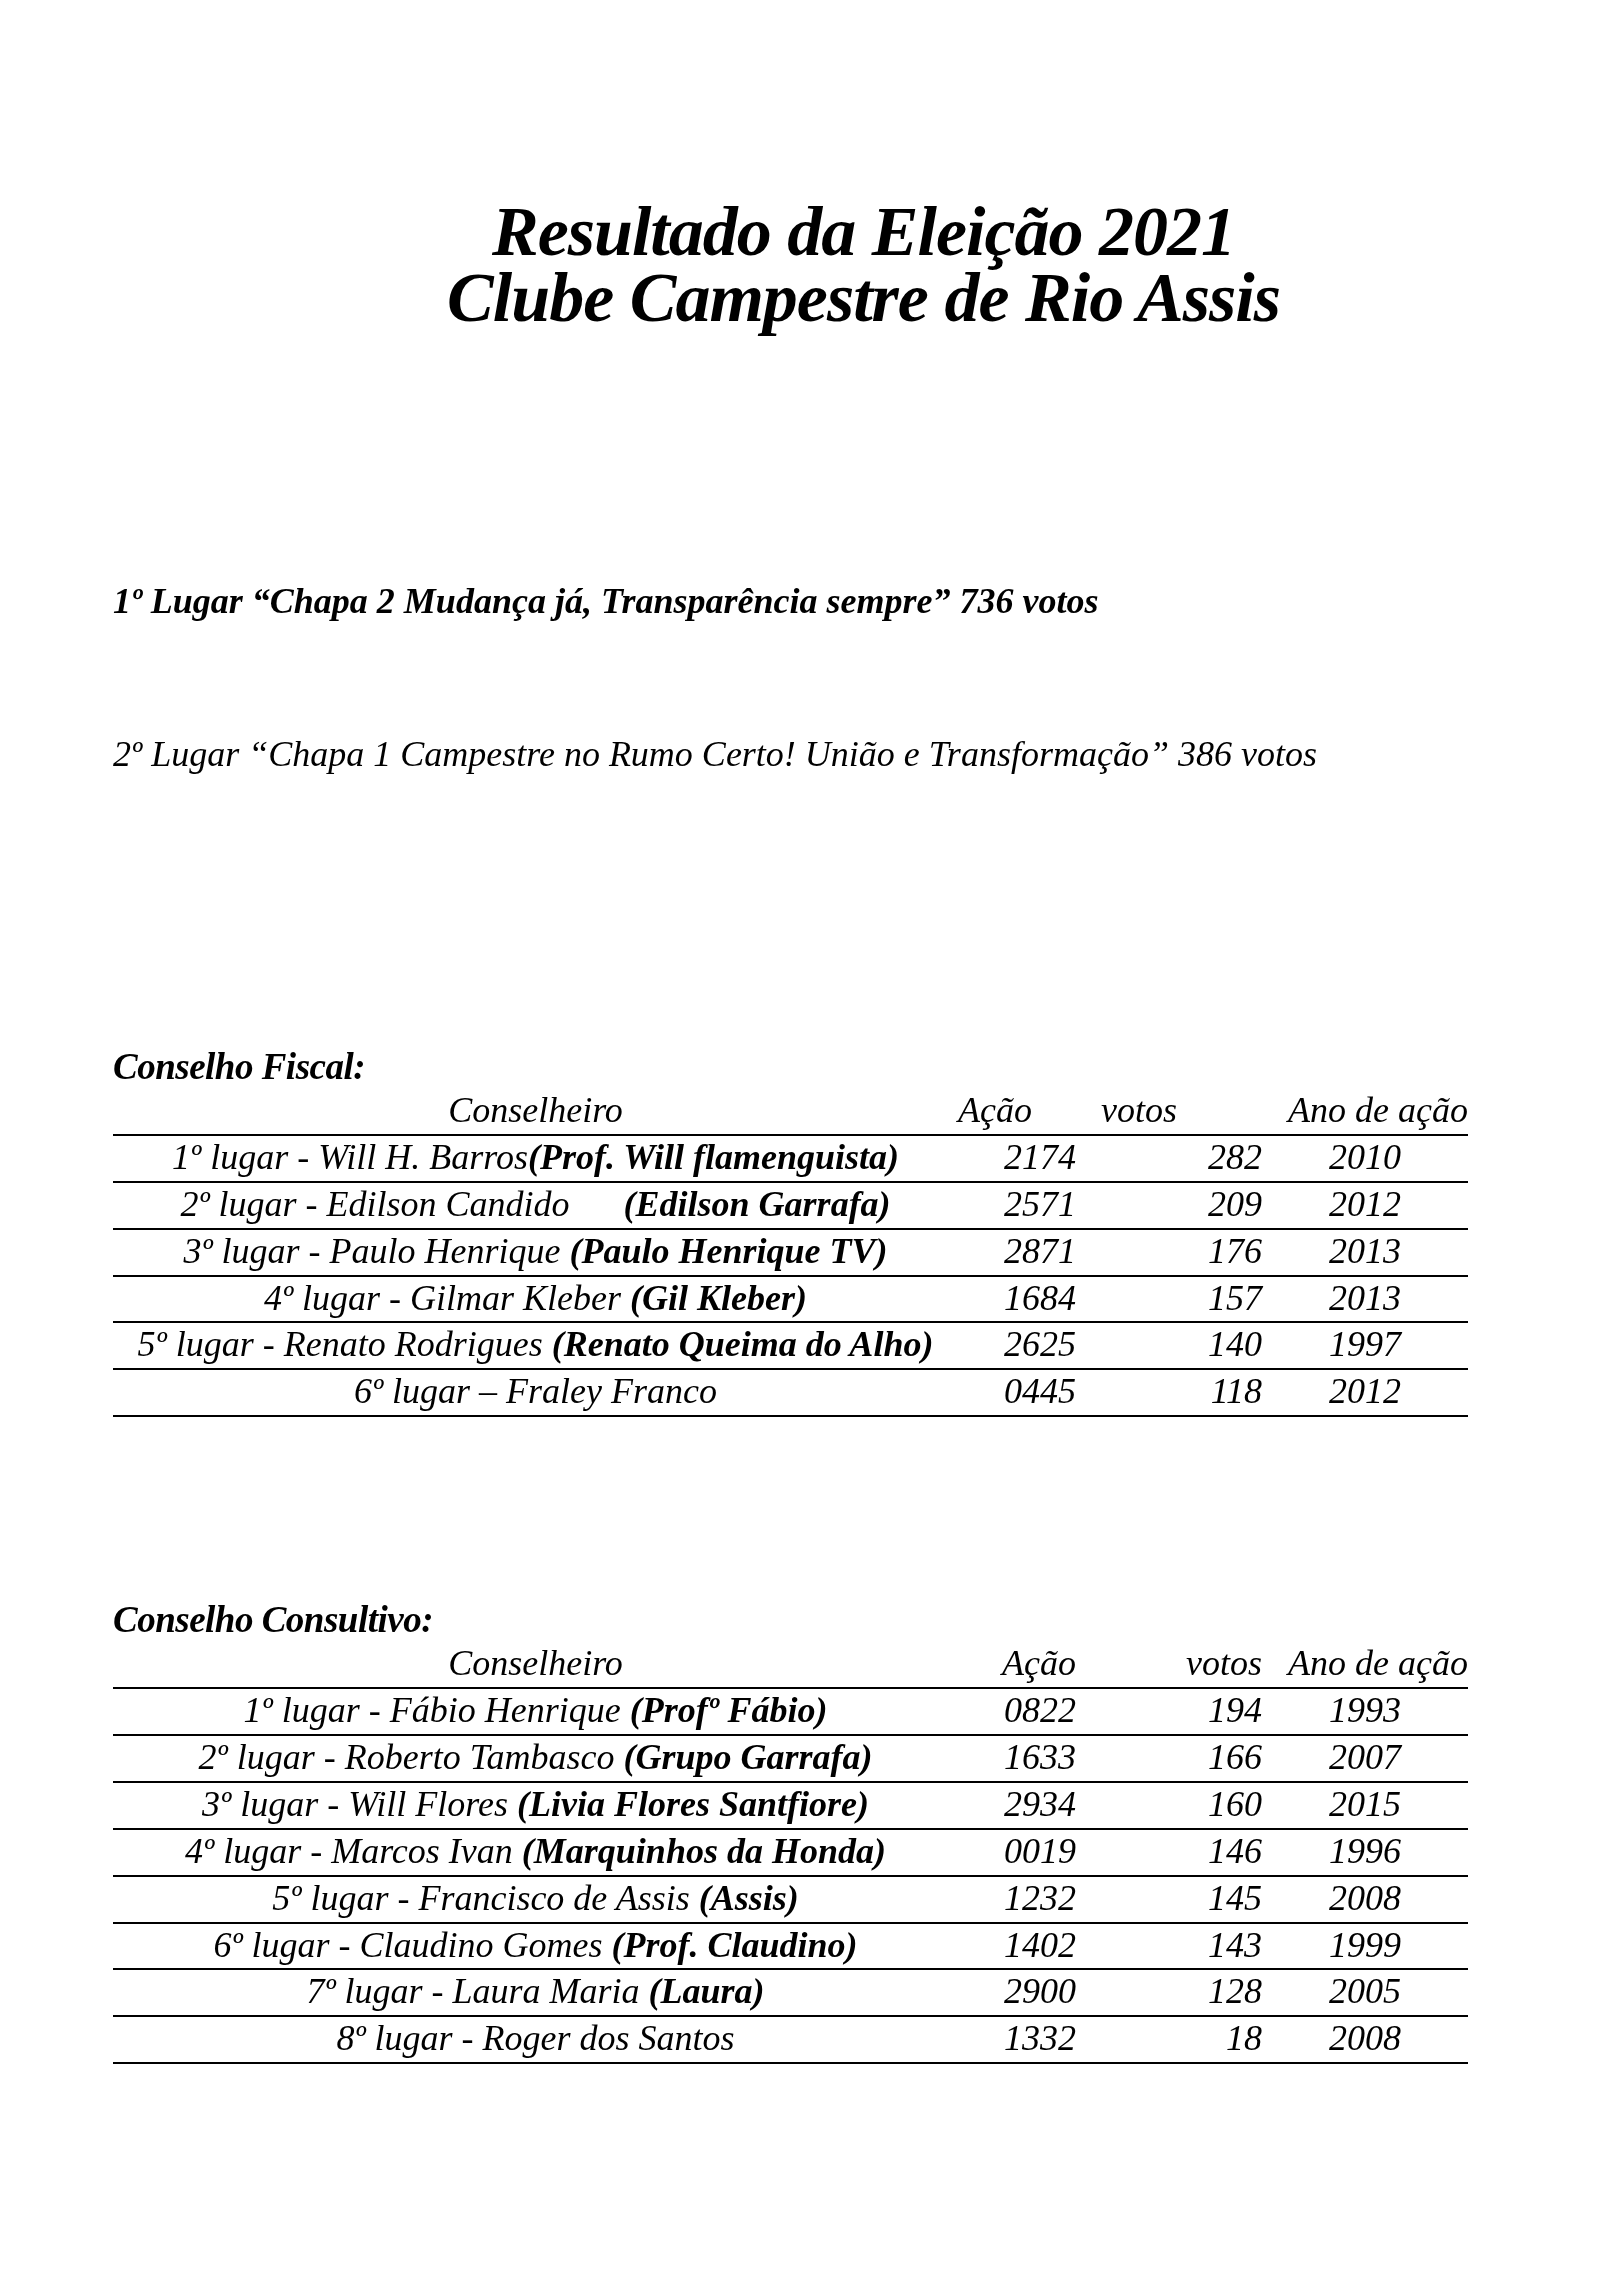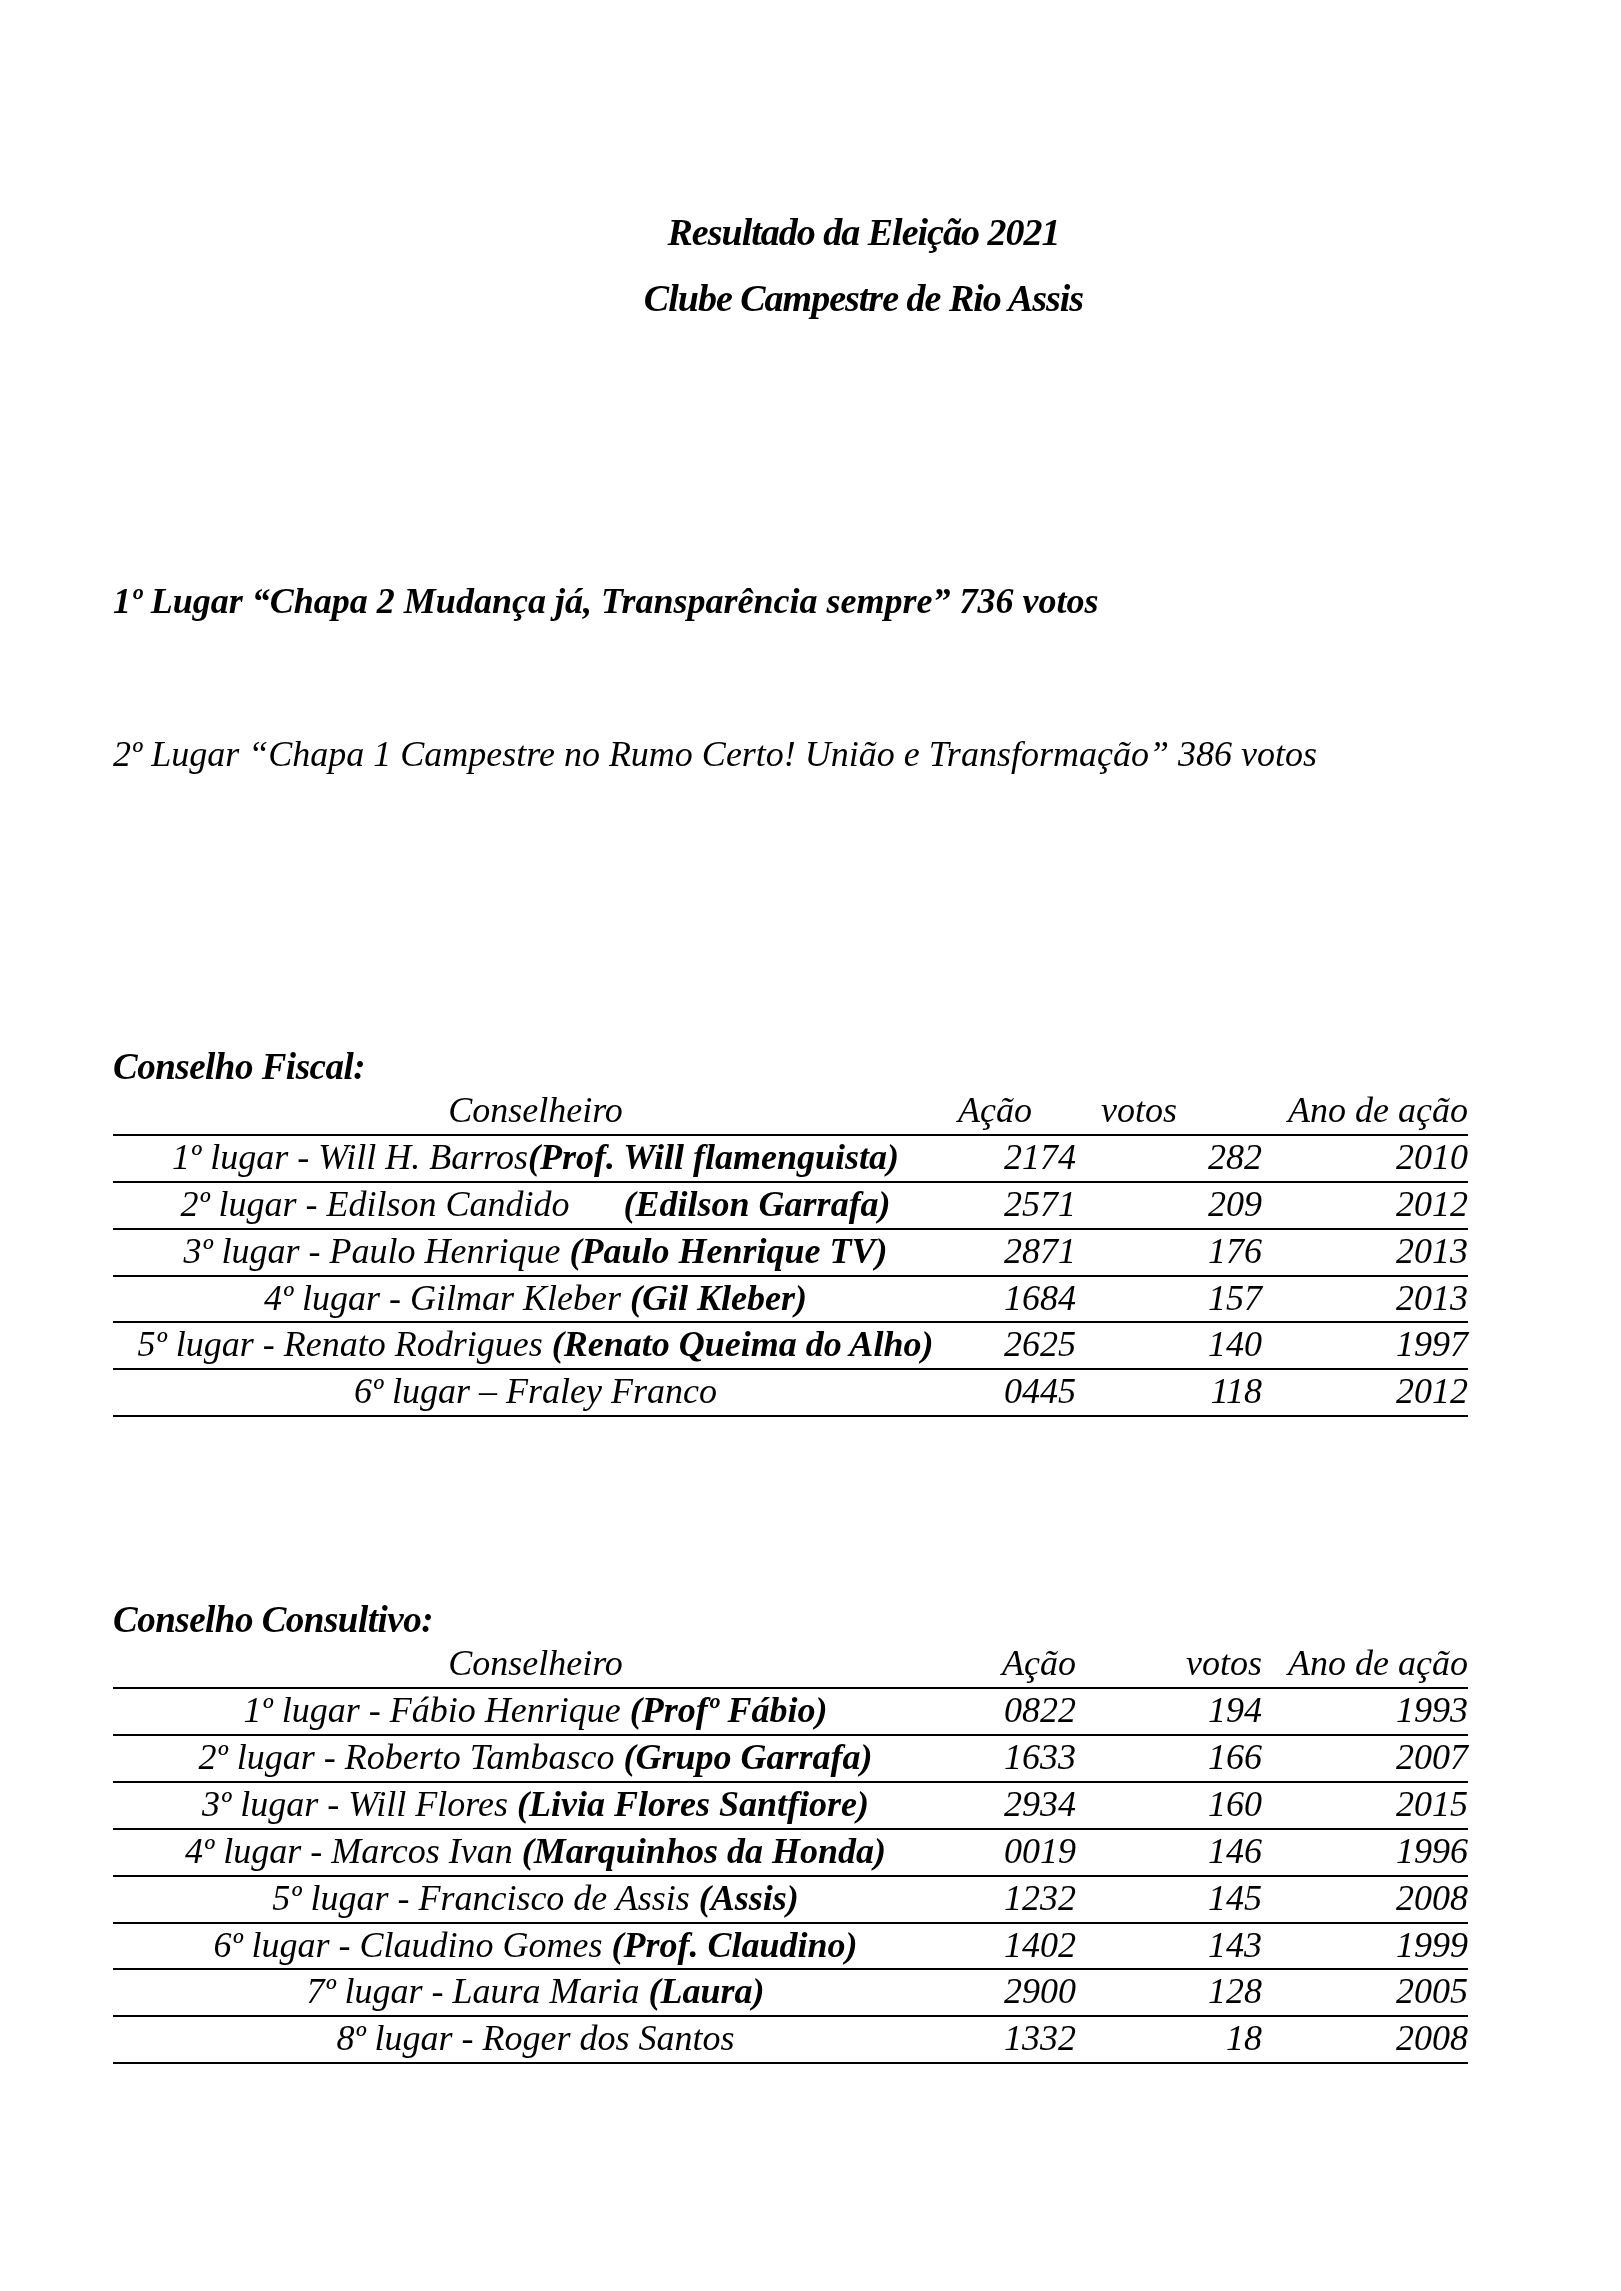--- a/index.html
+++ b/index.html
@@ -19,21 +19,21 @@
     position: relative;
     width: 1621px;
     height: 2292px;
     background: #ffffff;
   }
   .title {
     margin: 199px 0 0 0;
     padding-left: 106px;
     text-align: center;
     font-weight: bold;
-    font-size: 38px;
+    font-size: 70px;
     line-height: 66px;
     letter-spacing: -1px;
   }
   .summary {
     margin: 143px 113px 0 113px;
     font-size: 36px;
     line-height: 51px;
     white-space: pre-wrap;
   }
   .summary .first {
@@ -63,21 +63,21 @@
   }
   table.results th,
   table.results td {
     padding: 0 0 2.9px 0;
     vertical-align: bottom;
     font-weight: normal;
     overflow: visible;
   }
   th.c-name, td.c-name { text-align: center; }
   .c-acao, .c-votos, .c-ano { text-align: right; }
-  td.c-ano { font-weight: bold; }
+  td.c-ano { font-weight: bold; text-align: center; }
   .t1 thead th.c-acao  { padding-right: 98px; }
   .t1 thead th.c-votos { padding-right: 85px; }
   .nm { white-space: pre; }
   .nk { white-space: pre; font-weight: bold; }
 </style>
 </head>
 <body>
 
 <div class="page">
 

